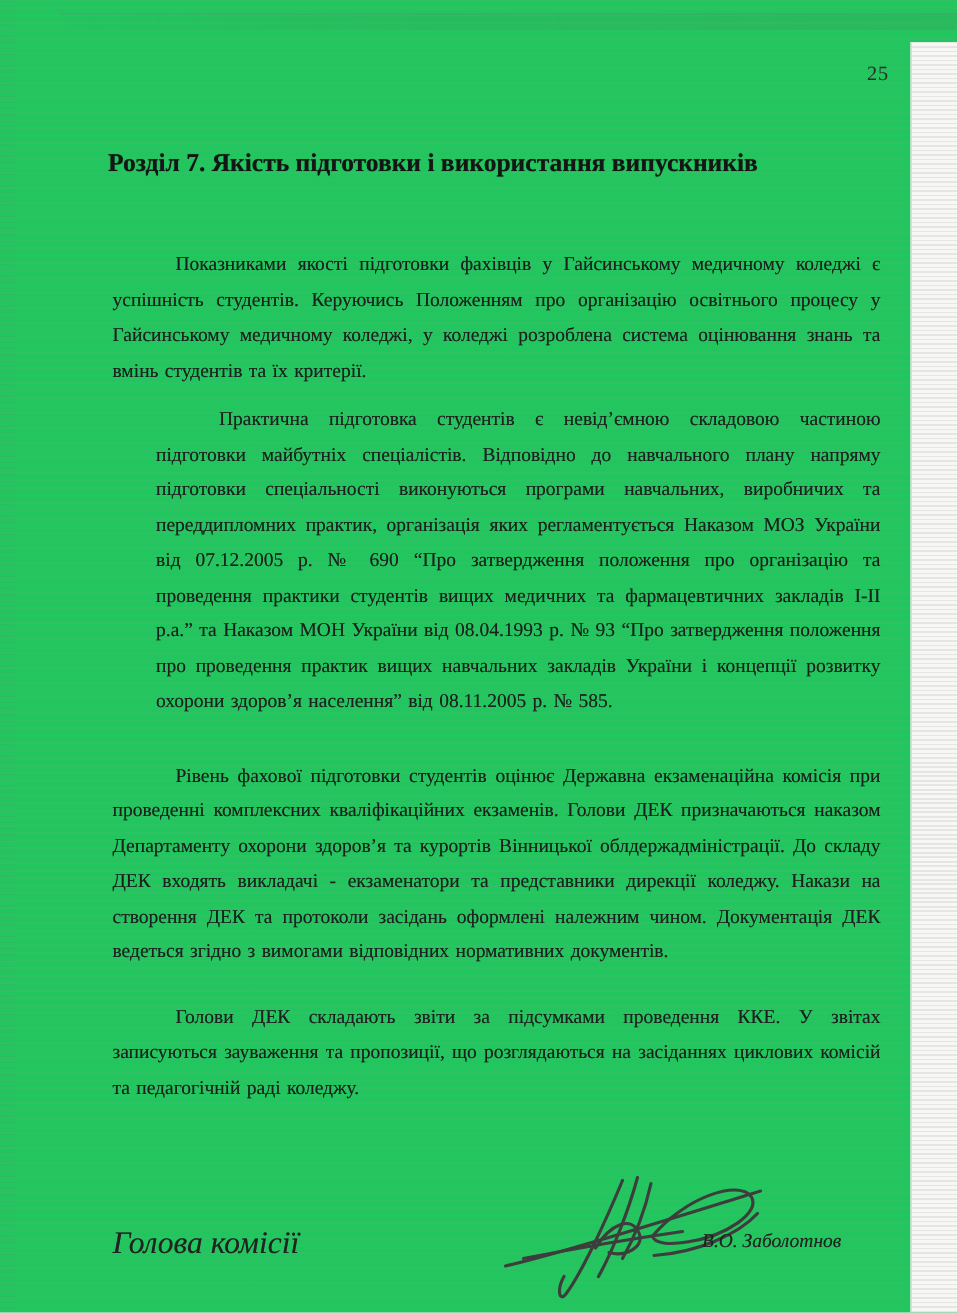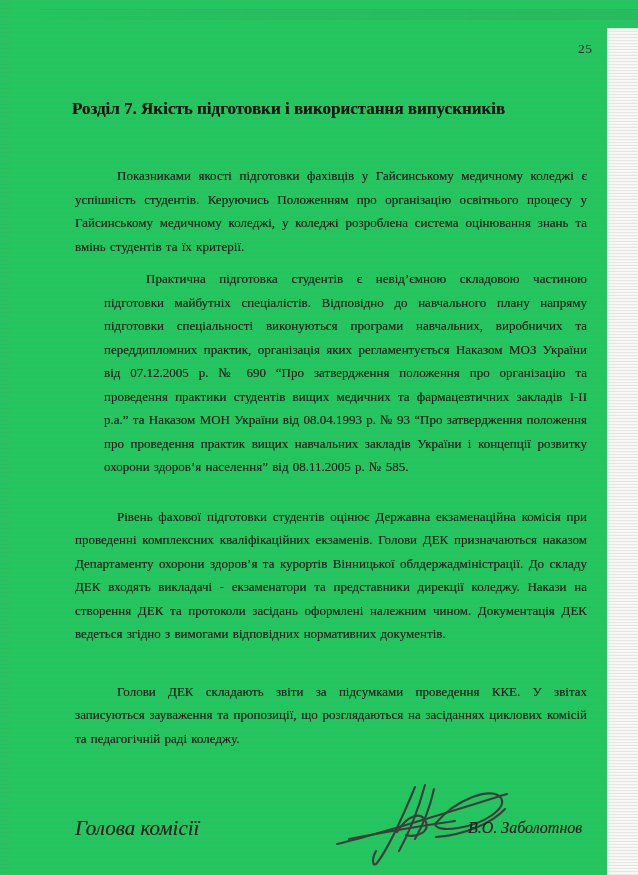--- a/index.html
+++ b/index.html
@@ -102,36 +102,36 @@
     text-align: justify;
     text-shadow: 0 0 0.4px rgba(0,0,0,0.45);
     word-spacing: 1px;
   }
   .doc-body p {
     margin: 0;
     text-indent: 42px;
   }
   .doc-body p:nth-of-type(2) { margin-top: 9px; margin-left: 29px; }
   .doc-body p:nth-of-type(3) { margin-top: 26px; }
-  .doc-body p:nth-of-type(4) { margin-top: 34px; }
+  .doc-body p:nth-of-type(4) { margin-top: 20px; }
   .sig-role {
     position: absolute;
     top: 816px;
     left: 75px;
     font-style: italic;
     font-size: 21px;
     color: #222;
     text-shadow: 0 0 0.4px rgba(0,0,0,0.4);
   }
   .sig-name {
     position: absolute;
     top: 819px;
     left: 468px;
     font-style: italic;
-    font-size: 16px;
+    font-size: 13px;
     color: #222;
     text-shadow: 0 0 0.4px rgba(0,0,0,0.4);
   }
   .sig-mark {
     position: absolute;
     top: 780px;
     left: 335px;
     width: 175px;
     height: 88px;
   }

